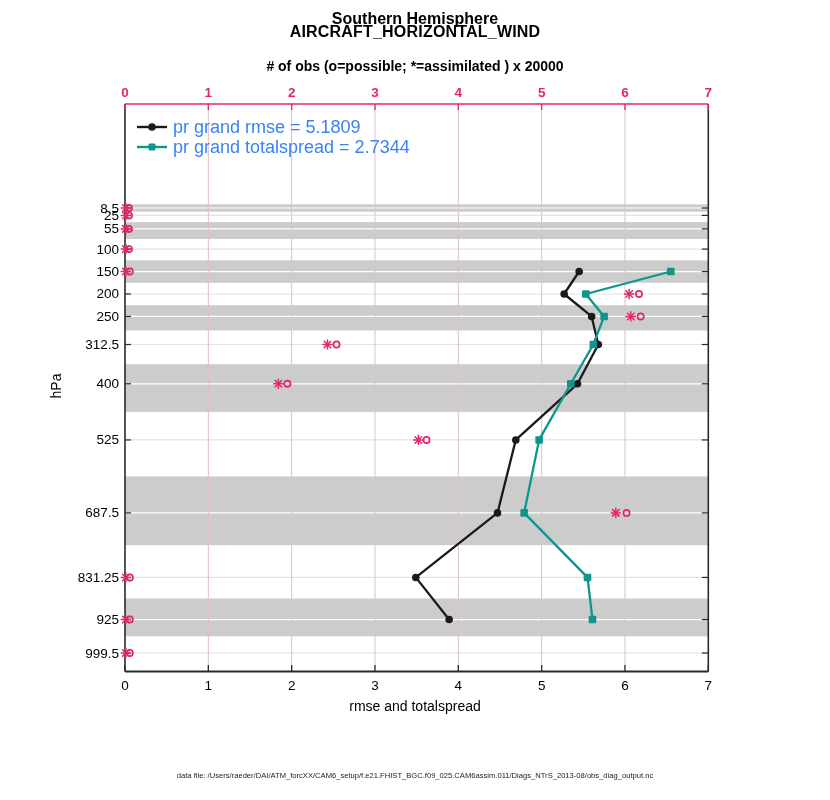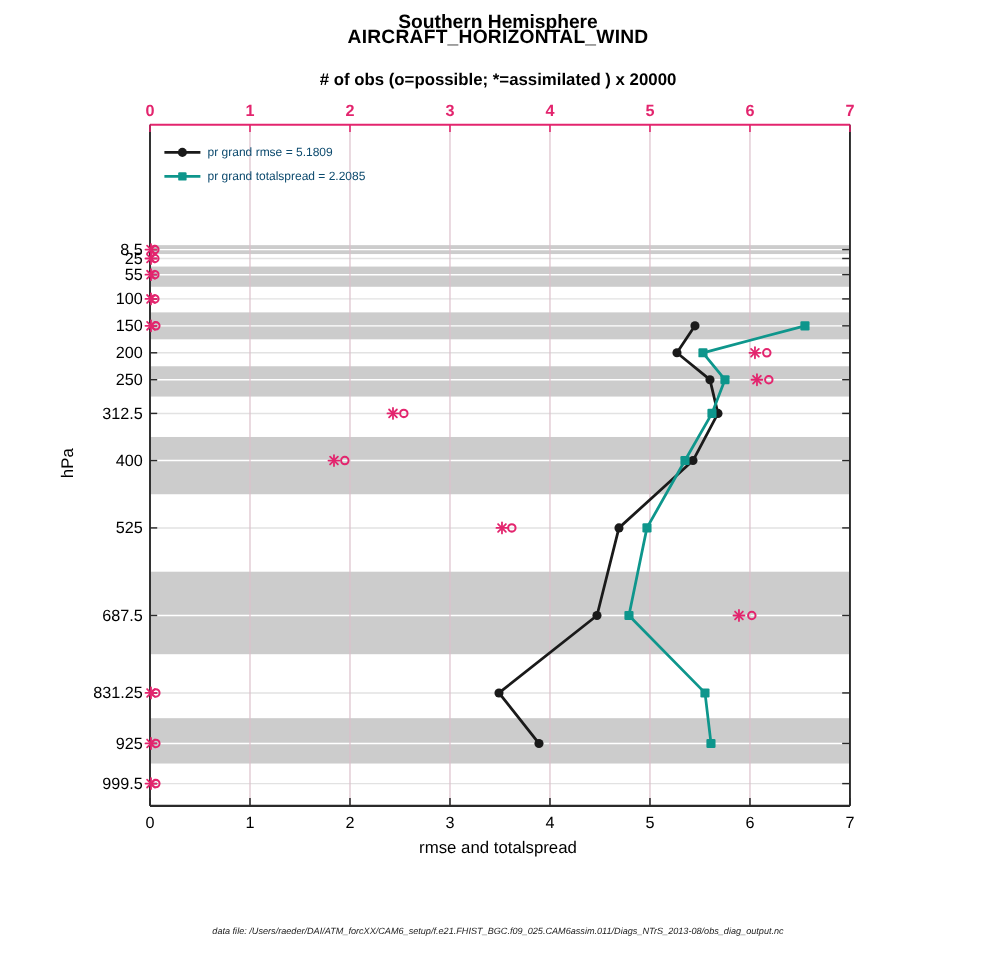--- a/index.html
+++ b/index.html
@@ -7,24 +7,24 @@
        font-family:"Liberation Sans", sans-serif;}
   .page{position:absolute;inset:0;width:830px;height:800px;background:#fff;}
   .ttl{position:absolute;left:0;width:830px;text-align:center;color:#000;}
   #title1{top:10px;font-size:16px;font-weight:bold;}
   #title2{top:23px;font-size:16px;font-weight:bold;letter-spacing:0.2px;}
   #obslabel{top:58px;font-size:14px;font-weight:bold;}
   #plot-svg{position:absolute;left:0;top:0;}
   .legend{position:absolute;left:136px;top:117px;}
   .legend-row{display:flex;align-items:center;height:20px;}
   .legend-row svg{display:block;margin-right:5px;}
-  .legend-label{font-size:10px;color:#0c4a6e;white-space:nowrap;}
+  .legend-label{font-size:18px;color:#3b82f6;white-space:nowrap;}
   #xlabel{top:698px;font-size:14px;}
   #timespan{top:720px;font-size:14.5px;}
-  #datafile{top:771px;font-size:7.6px;color:#222;font-style:italic;}
+  #datafile{top:771px;font-size:7.6px;color:#222;}
   #ylabel{position:absolute;left:36px;top:378px;width:40px;text-align:center;
           font-size:14px;color:#000;transform:rotate(-90deg);transform-origin:center;}
 </style>
 </head>
 <body>
 
 <div class="page">
 
   <div class="ttl" id="title1">Southern Hemisphere</div>
   <div class="ttl" id="title2">AIRCRAFT_HORIZONTAL_WIND</div>
@@ -280,21 +280,21 @@
         <line x1="1" y1="7" x2="31" y2="7" stroke="#1a1a1a" stroke-width="2.4"></line>
         <circle cx="16" cy="7" r="3.8" fill="#1a1a1a"></circle>
       </svg>
       <span class="legend-label">pr grand rmse = 5.1809</span>
     </div>
     <div class="legend-row">
       <svg width="32" height="14">
         <line x1="1" y1="7" x2="31" y2="7" stroke="#0e968c" stroke-width="2.4"></line>
         <rect x="12.5" y="3.5" width="7" height="7" rx="1" fill="#0e968c"></rect>
       </svg>
-      <span class="legend-label">pr grand totalspread = 2.2085</span>
+      <span class="legend-label">pr grand totalspread = 2.7344</span>
     </div>
   </div>
 
   <div id="ylabel">hPa</div>
 
   <div class="ttl" id="xlabel">rmse and totalspread</div>
   <div class="ttl" id="datafile">data file: /Users/raeder/DAI/ATM_forcXX/CAM6_setup/f.e21.FHIST_BGC.f09_025.CAM6assim.011/Diags_NTrS_2013-08/obs_diag_output.nc</div>
 
 </div>
 

